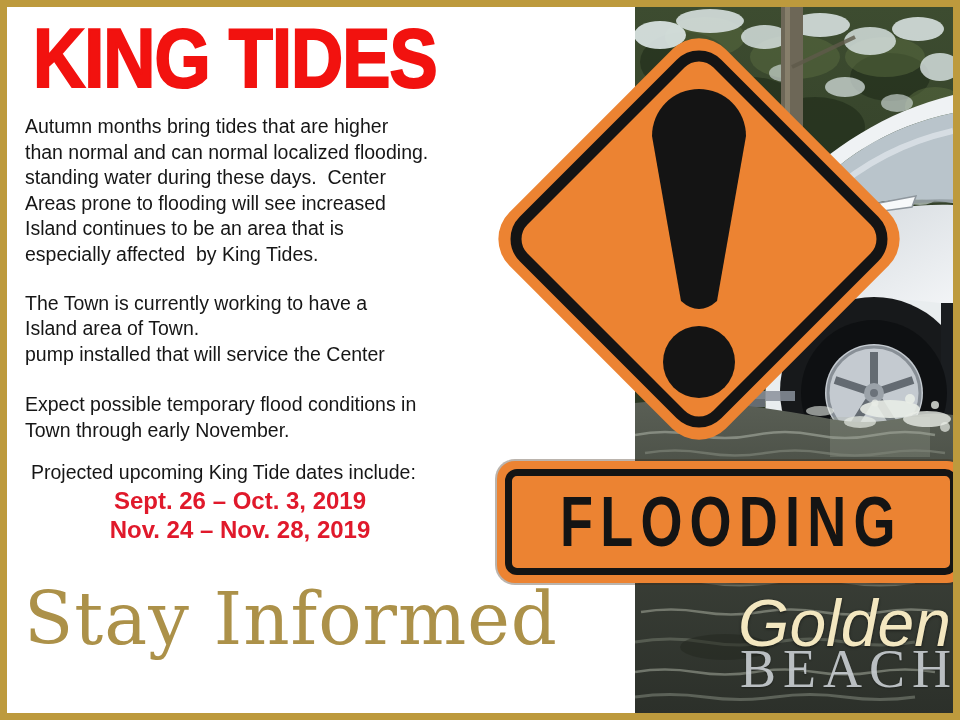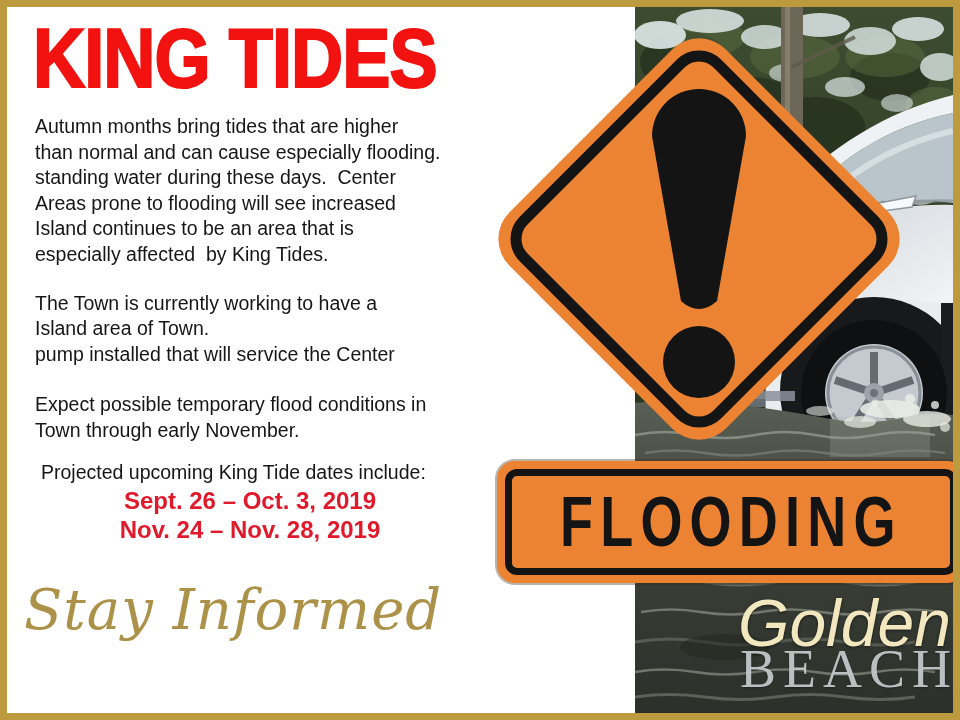--- a/index.html
+++ b/index.html
@@ -22,33 +22,33 @@
   .title{
     position:absolute;left:26px;top:7px;margin:0;
     font-size:76px;font-weight:bold;line-height:1.05;
     letter-spacing:-1px;color:var(--title-red,#F2120F);
     -webkit-text-stroke:2px currentColor;
     transform:scale(.95,1.1);transform-origin:left top;
     white-space:pre;
   }
 
   
-  .copy{position:absolute;left:28px;top:107px;color:var(--text-black,#161616);font-size:19.5px;}
+  .copy{position:absolute;left:18px;top:107px;color:var(--text-black,#161616);font-size:19.5px;}
   .line{line-height:25.6px;white-space:pre;}
   .para-2{margin-top:23px;}
   .para-3{margin-top:25px;}
   .dates-intro{margin-top:16px;padding-left:6px;}
   .dates{margin-top:2px;width:430px;text-align:center;color:var(--date-red,#E0192B);font-weight:bold;font-size:24px;}
   .date-line{line-height:28.5px;white-space:pre;}
 
   
   .script{
     position:absolute;left:17px;top:571px;
-    font-family:"DejaVu Serif",serif;font-style:italic;
-    font-size:56px;line-height:1.15;letter-spacing:1px;
+    font-family:"DejaVu Serif",serif;
+    font-size:72px;line-height:1.15;letter-spacing:1px;
     color:var(--script-gold,#AC9149);white-space:pre;
   }
 
   
   .diamond{position:absolute;left:474px;top:14px;}
   .diamond-plate{fill:var(--sign-orange,#EC8332);}
   .diamond-border{fill:none;stroke:var(--sign-black,#141414);stroke-width:11px;}
   .excl{fill:var(--sign-black,#141414);}
 
   
@@ -240,21 +240,21 @@
     <div class="flood-sign-inner">
       <span class="flood-label">FLOODING</span>
     </div>
   </div>
 
   <h1 class="title">KING TIDES</h1>
 
   <div class="copy">
     <div class="para">
       <div class="line">Autumn months bring tides that are higher</div>
-      <div class="line">than normal and can cause especially flooding.</div>
+      <div class="line">than normal and can normal localized flooding.</div>
       <div class="line">standing water during these days.  Center</div>
       <div class="line">Areas prone to flooding will see increased</div>
       <div class="line">Island continues to be an area that is</div>
       <div class="line">especially affected  by King Tides.</div>
     </div>
     <div class="para para-2">
       <div class="line">The Town is currently working to have a</div>
       <div class="line">Island area of Town.</div>
       <div class="line">pump installed that will service the Center</div>
     </div>

